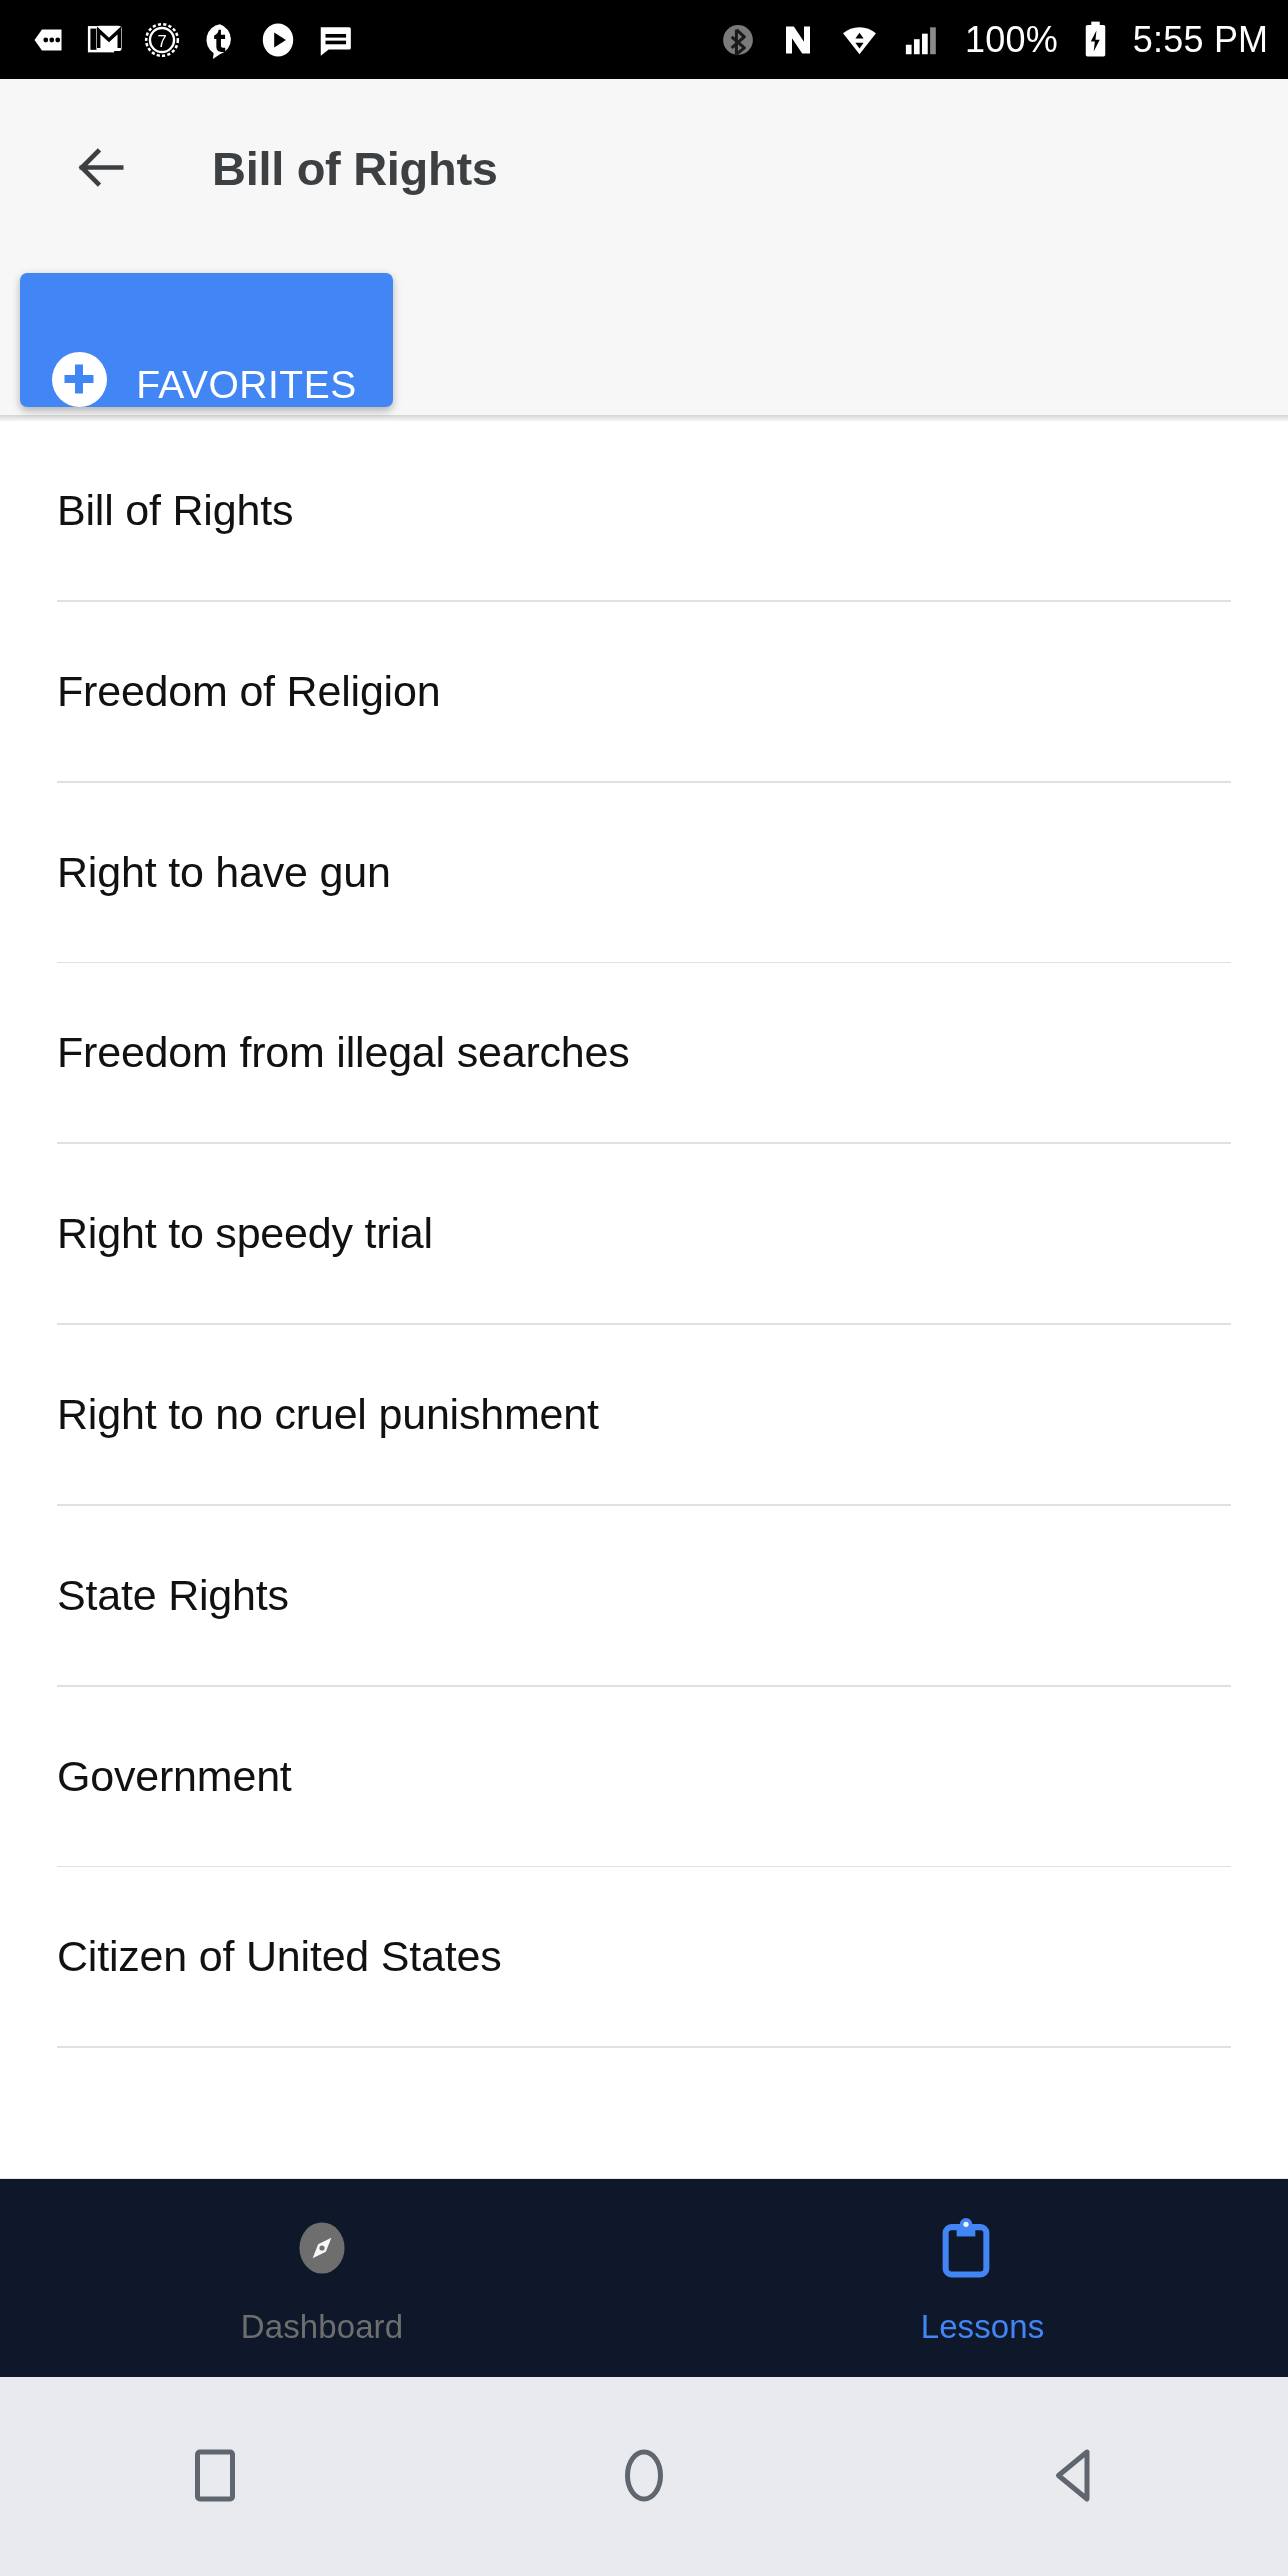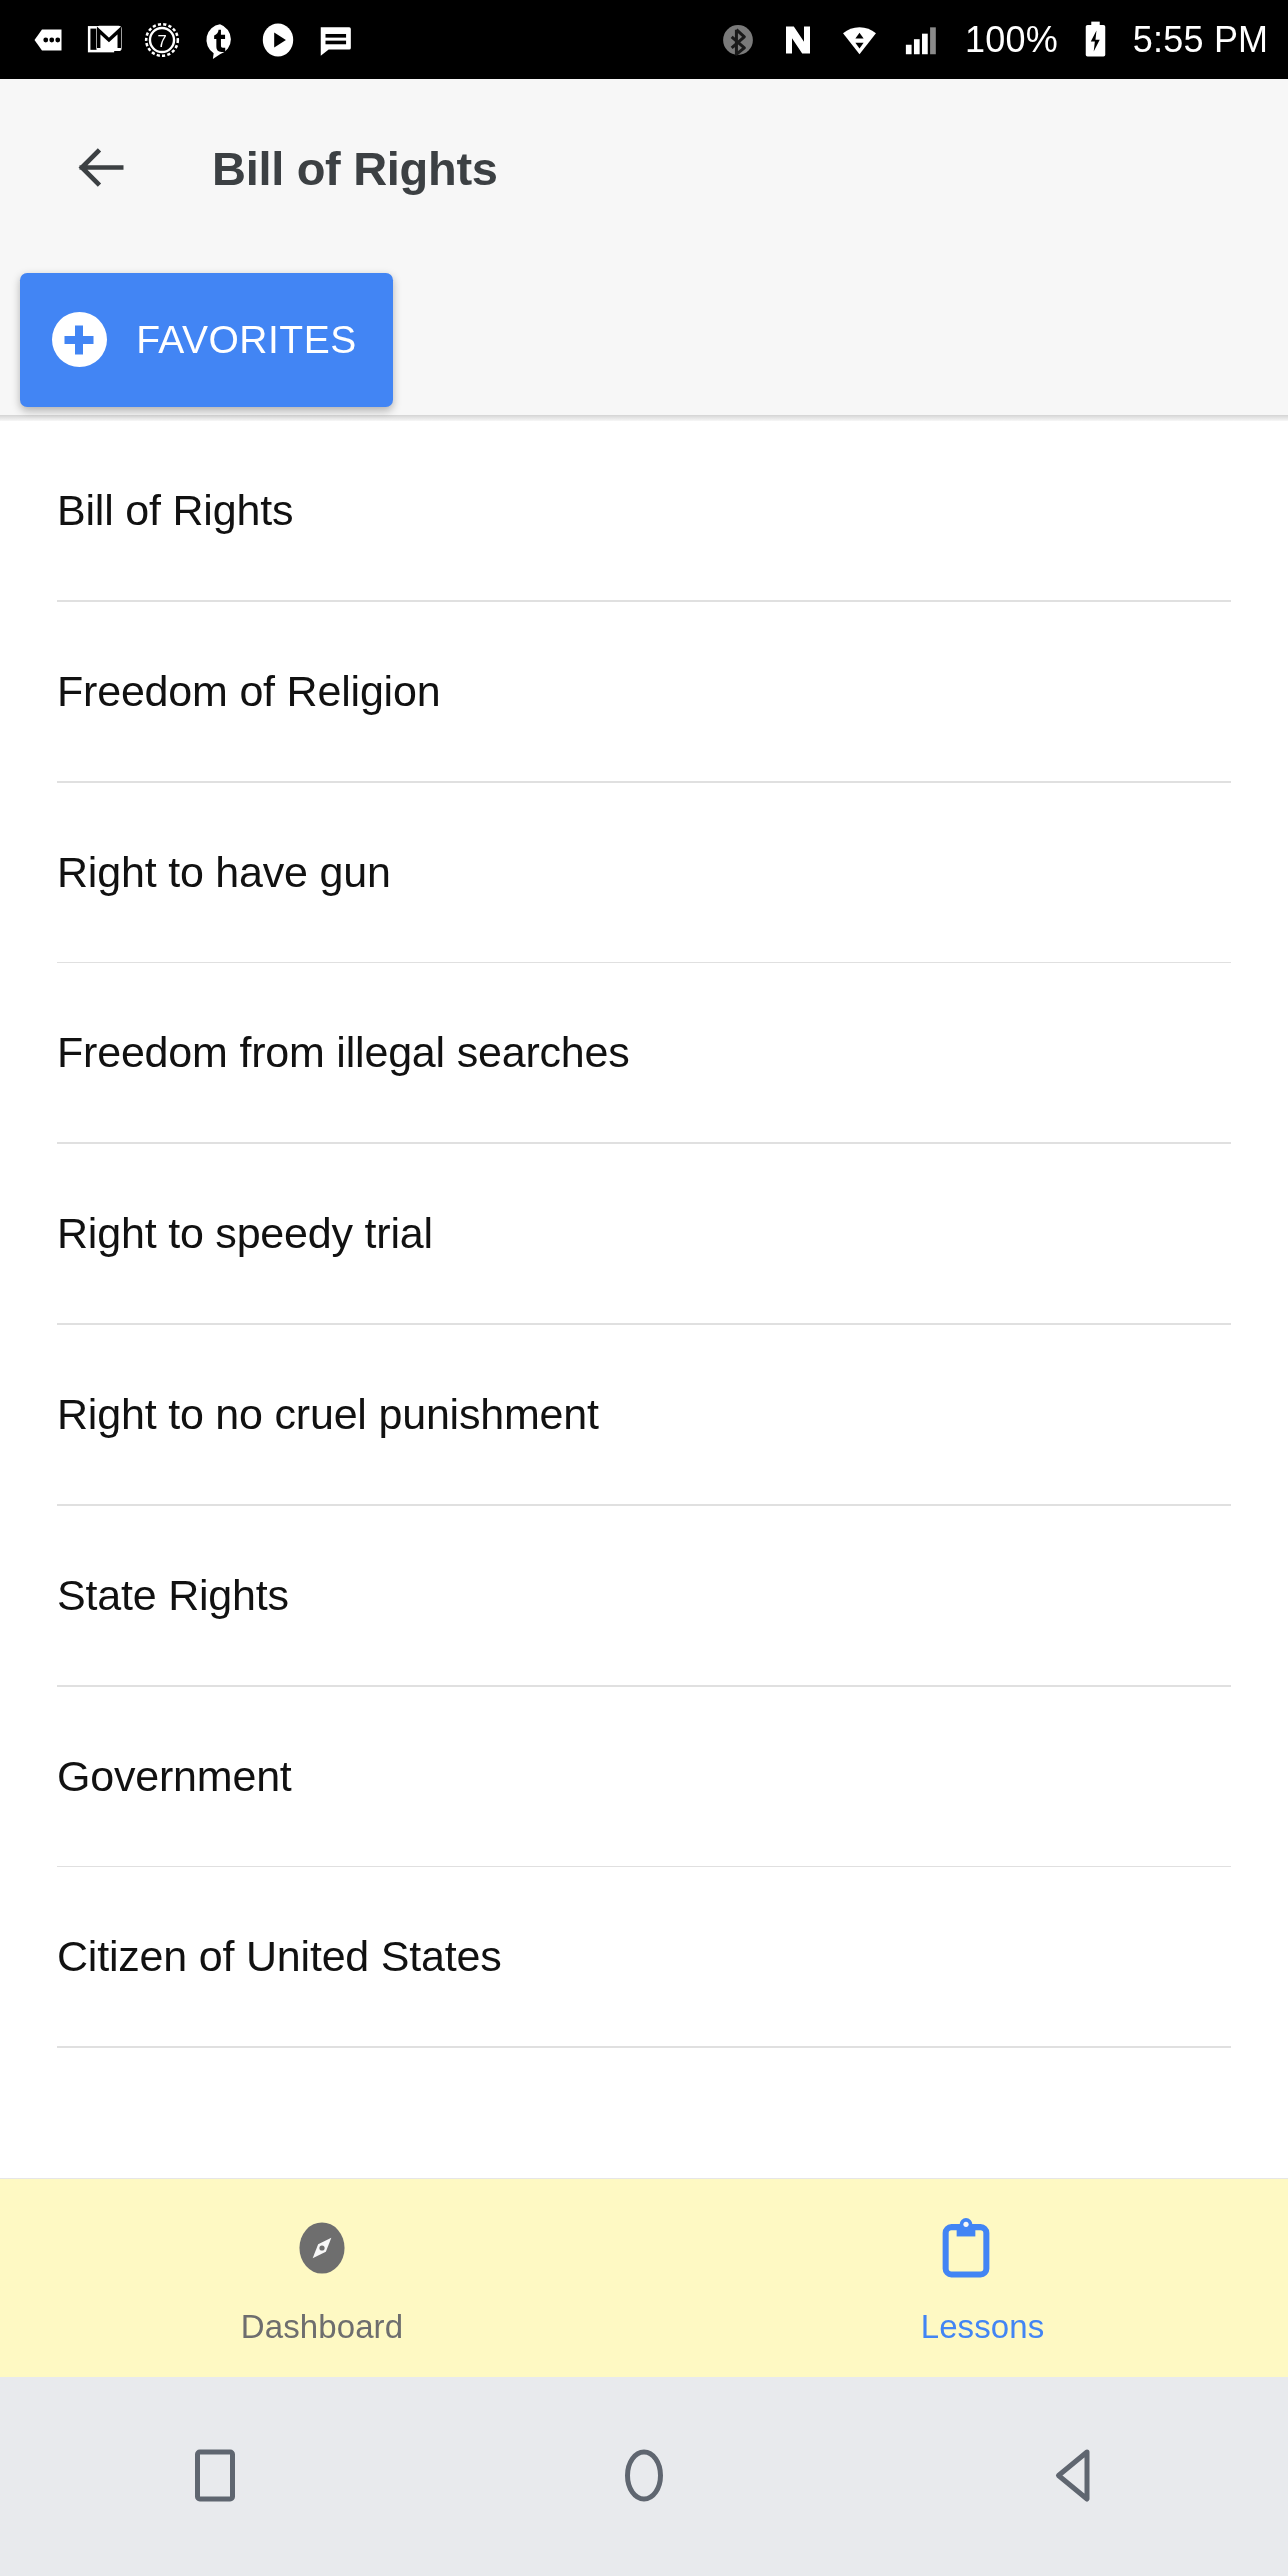--- a/index.html
+++ b/index.html
@@ -38,21 +38,21 @@
     font-weight:bold; letter-spacing:-0.3px;
   }
 
   
   .fav-strip {
     background:#f7f7f7; flex:0 0 auto; height:163px;
     padding:0 0 0 19.7px; display:flex; align-items:center;
     position:relative;
   }
   .fav-btn {
-    display:inline-flex; align-items:center;
+    display:inline-flex; align-items:flex-end;
     background:#4285f4; border-radius:7.2px;
     height:134px; padding:0 36px 0 32px;
     box-shadow:0 3.6px 9px rgba(0,0,0,0.28);
   }
   .fav-plus {
     width:55px; height:55px; border-radius:50%;
     background:#ffffff; position:relative; flex:0 0 auto;
   }
   .fav-plus::before, .fav-plus::after {
     content:""; position:absolute; background:#4285f4;
@@ -80,21 +80,21 @@
   }
   .list-item-label {
     font-size:43px; color:#111111; letter-spacing:-0.2px;
   }
   .list-divider {
     height:1.8px; background:#e0e0e0; margin:0 57px;
   }
 
   
   .tabbar {
-    flex:0 0 auto; height:199px; background:#fef9c3;
+    flex:0 0 auto; height:199px; background:#0f172a;
     display:flex; align-items:center;
     border-top:1.8px solid #e6e6e6;
   }
   .tab {
     flex:1 1 0; height:100%;
     display:flex; flex-direction:column;
     align-items:center; justify-content:center; gap:23px;
   }
   .tab-icon { height:75px; display:flex; align-items:center; justify-content:center; }
   .tab-label { font-size:33px; letter-spacing:0.1px; }

